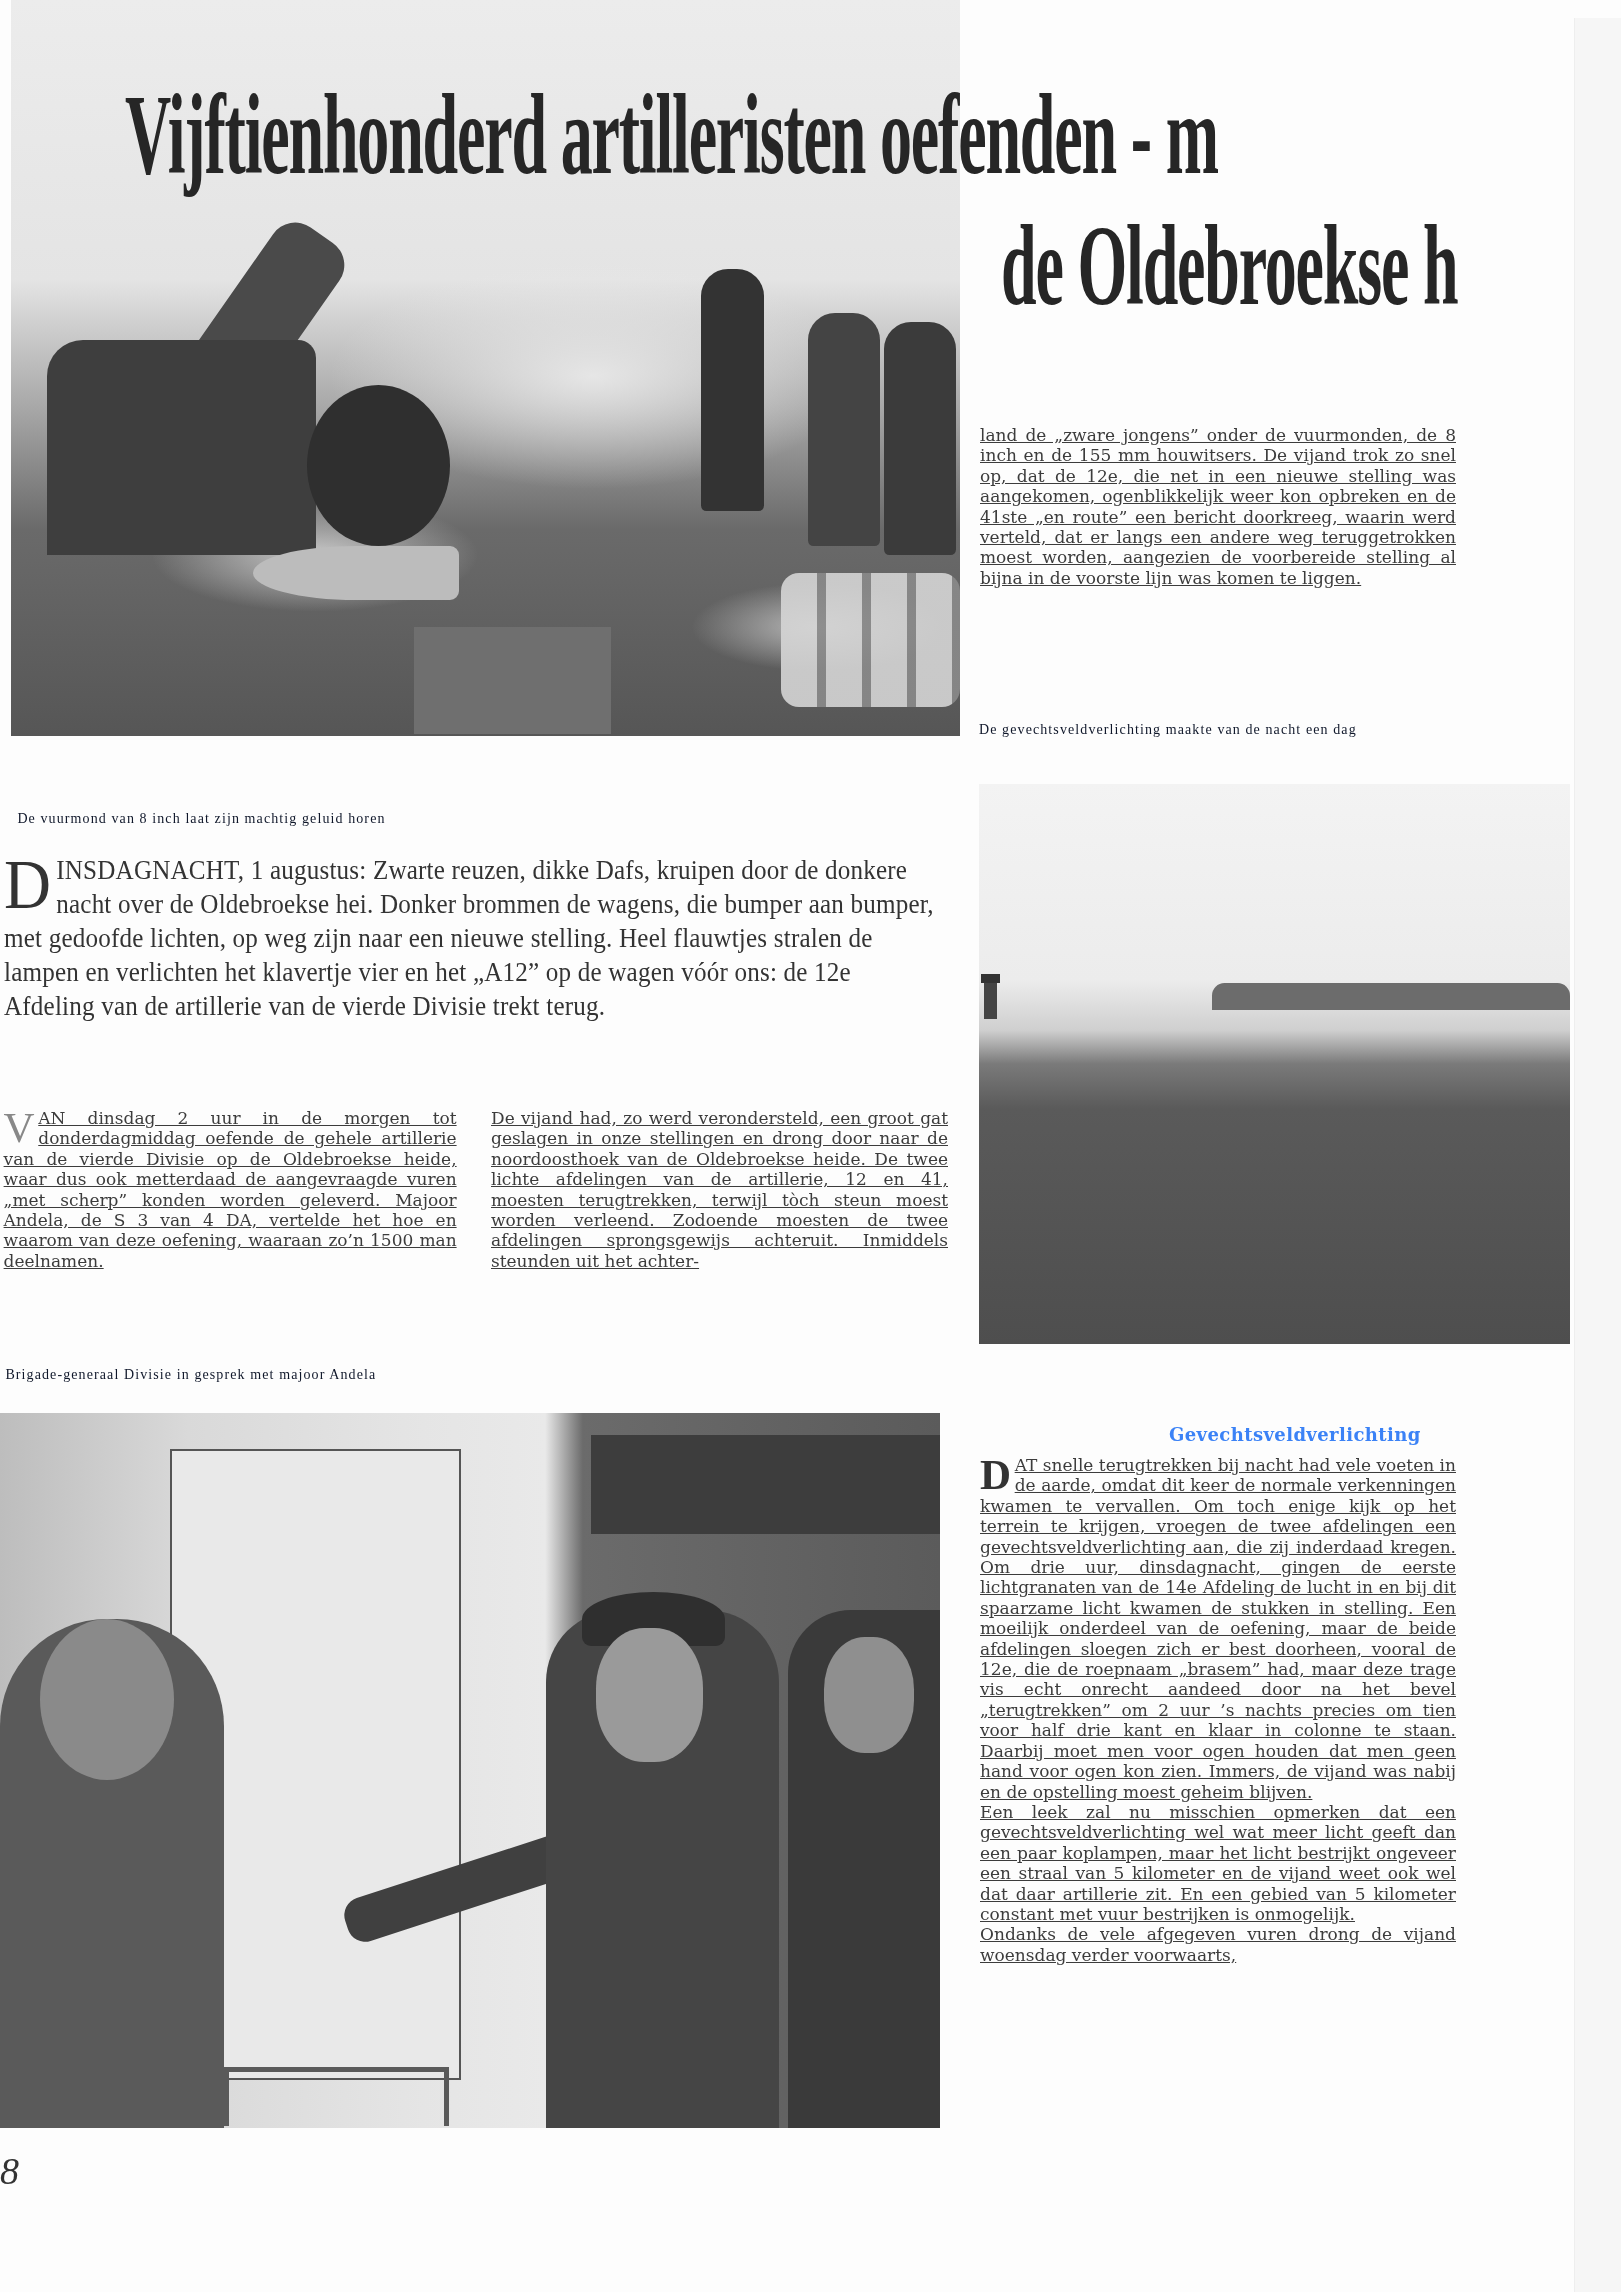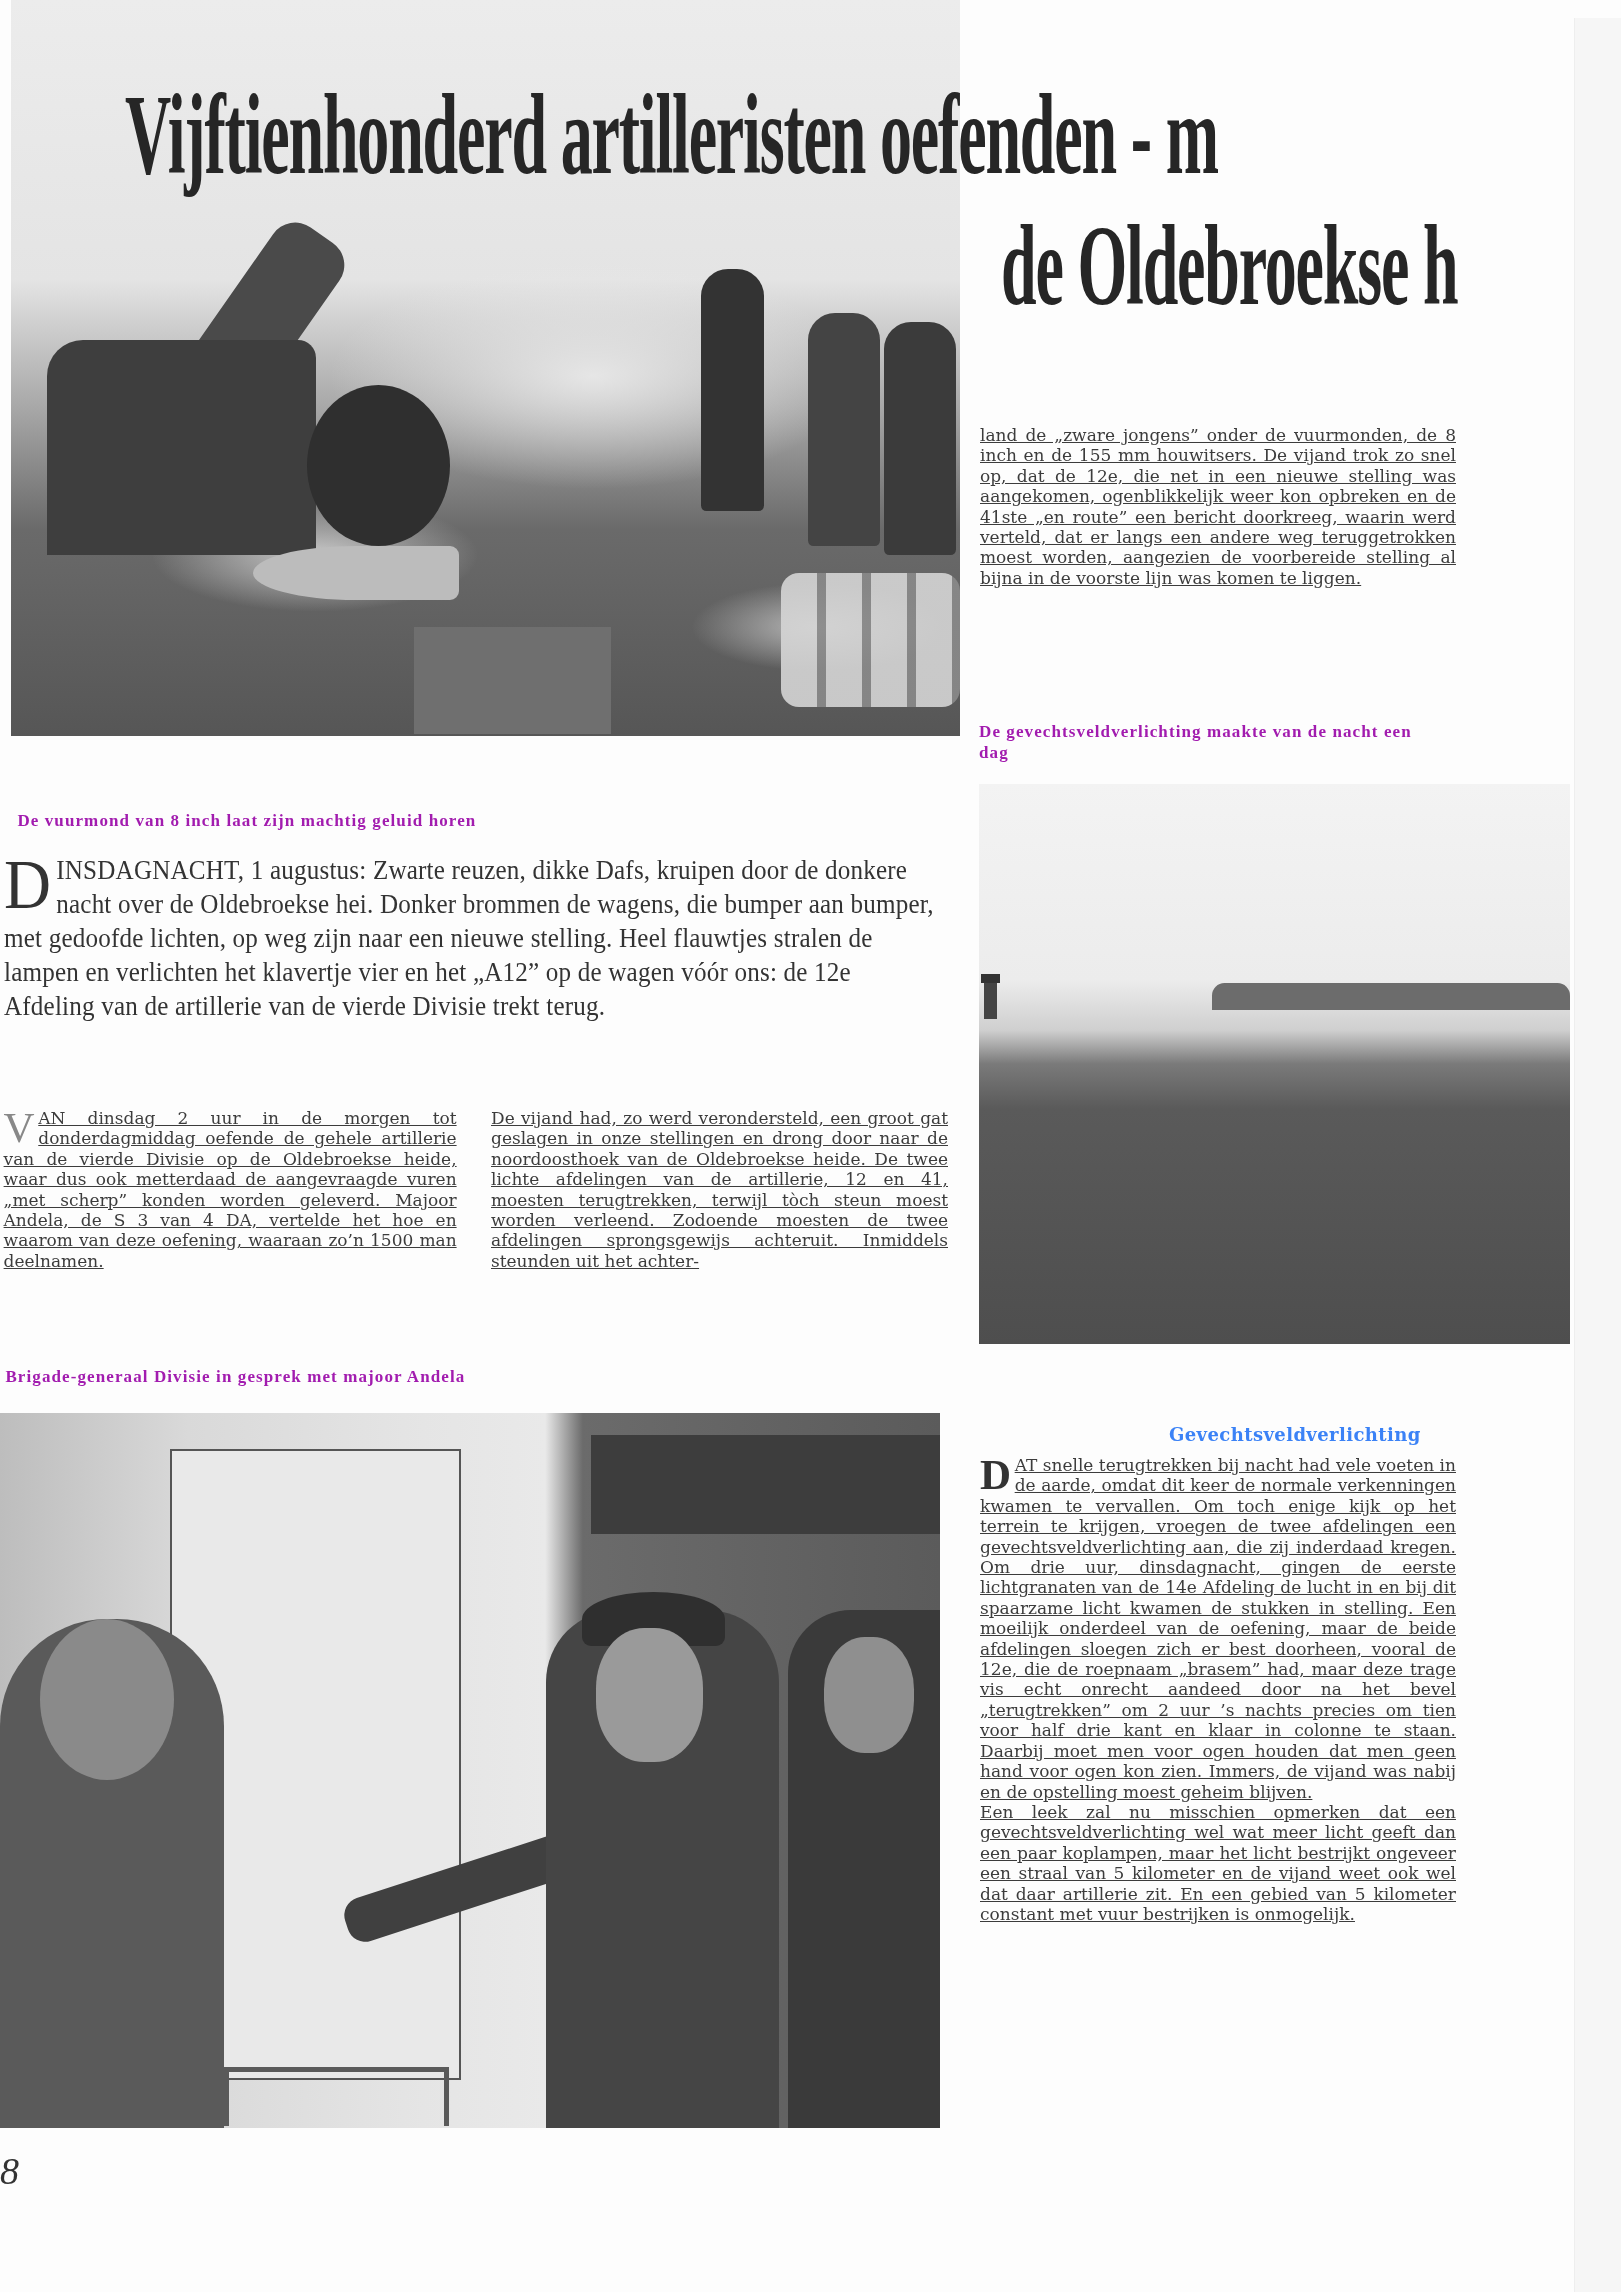--- a/index.html
+++ b/index.html
@@ -63,22 +63,22 @@
     .headline {
       font-family: "Liberation Serif", serif; font-weight: bold; color: #262626;
       transform-origin: left top; white-space: nowrap; letter-spacing: -1.8px;
       line-height: 1;
     }
     .headline-1 { left: 125px; top: 77px; font-size: 97px; transform: scaleX(0.66) scaleY(1.18); }
     .headline-2 { left: 1001px; top: 208px; font-size: 97px; transform: scaleX(0.66) scaleY(1.18); }
 
     
     .caption {
-      font-family: "Liberation Serif", serif; font-weight: bold; color: #a21caf;
-      font-size: 17px; letter-spacing: 1.1px; line-height: 1.25;
+      font-family: "Liberation Serif", serif; font-weight: normal; color: #0f172a;
+      font-size: 14px; letter-spacing: 1.1px; line-height: 1.25;
     }
     .caption-howitzer { left: 5.4px; top: 810px; margin-left: 12px; }
     .caption-heath { left: 979px; top: 721px; width: 466px; }
     .caption-briefing { left: 5.4px; top: 1366px; }
     .subhead { left: 1169px; top: 1424px; font-family: "DejaVu Serif", serif; font-weight: bold; font-size: 18px; color: #3b82f6; letter-spacing: 0.4px; }
 
     
     .col {
       font-family: "DejaVu Serif", serif; font-size: 17px; line-height: 20.4px;
       color: #3c3c3c; text-align: justify; text-align-last: left;
@@ -163,16 +163,17 @@
   <div class="abs general-head"></div>
   <div class="abs officer-right"></div>
   <div class="abs officer-right-head"></div>
 </div>
 
 <div class="abs subhead">Gevechtsveldverlichting</div>
 <div class="abs col col-c">
   <span class="dropcap">D</span>
   <p>AT snelle terugtrekken bij nacht had vele voeten in de aarde, omdat dit keer de normale verkenningen kwamen te vervallen. Om toch enige kijk op het terrein te krijgen, vroegen de twee afdelingen een gevechtsveldverlichting aan, die zij inderdaad kregen. Om drie uur, dinsdagnacht, gingen de eerste lichtgranaten van de 14e Afdeling de lucht in en bij dit spaarzame licht kwamen de stukken in stelling. Een moeilijk onderdeel van de oefening, maar de beide afdelingen sloegen zich er best doorheen, vooral de 12e, die de roepnaam „brasem” had, maar deze trage vis echt onrecht aandeed door na het bevel „terugtrekken” om 2 uur ’s nachts precies om tien voor half drie kant en klaar in colonne te staan. Daarbij moet men voor ogen houden dat men geen hand voor ogen kon zien. Immers, de vijand was nabij en de opstelling moest geheim blijven.</p>
   <p>Een leek zal nu misschien opmerken dat een gevechtsveldverlichting wel wat meer licht geeft dan een paar koplampen, maar het licht bestrijkt ongeveer een straal van 5 kilometer en de vijand weet ook wel dat daar artillerie zit. En een gebied van 5 kilometer constant met vuur bestrijken is onmogelijk.</p>
+  <p>Ondanks de vele afgegeven vuren drong de vijand woensdag verder voorwaarts,</p>
 </div>
 
 <div class="abs page-number">8</div>
 
 
 </body></html>

